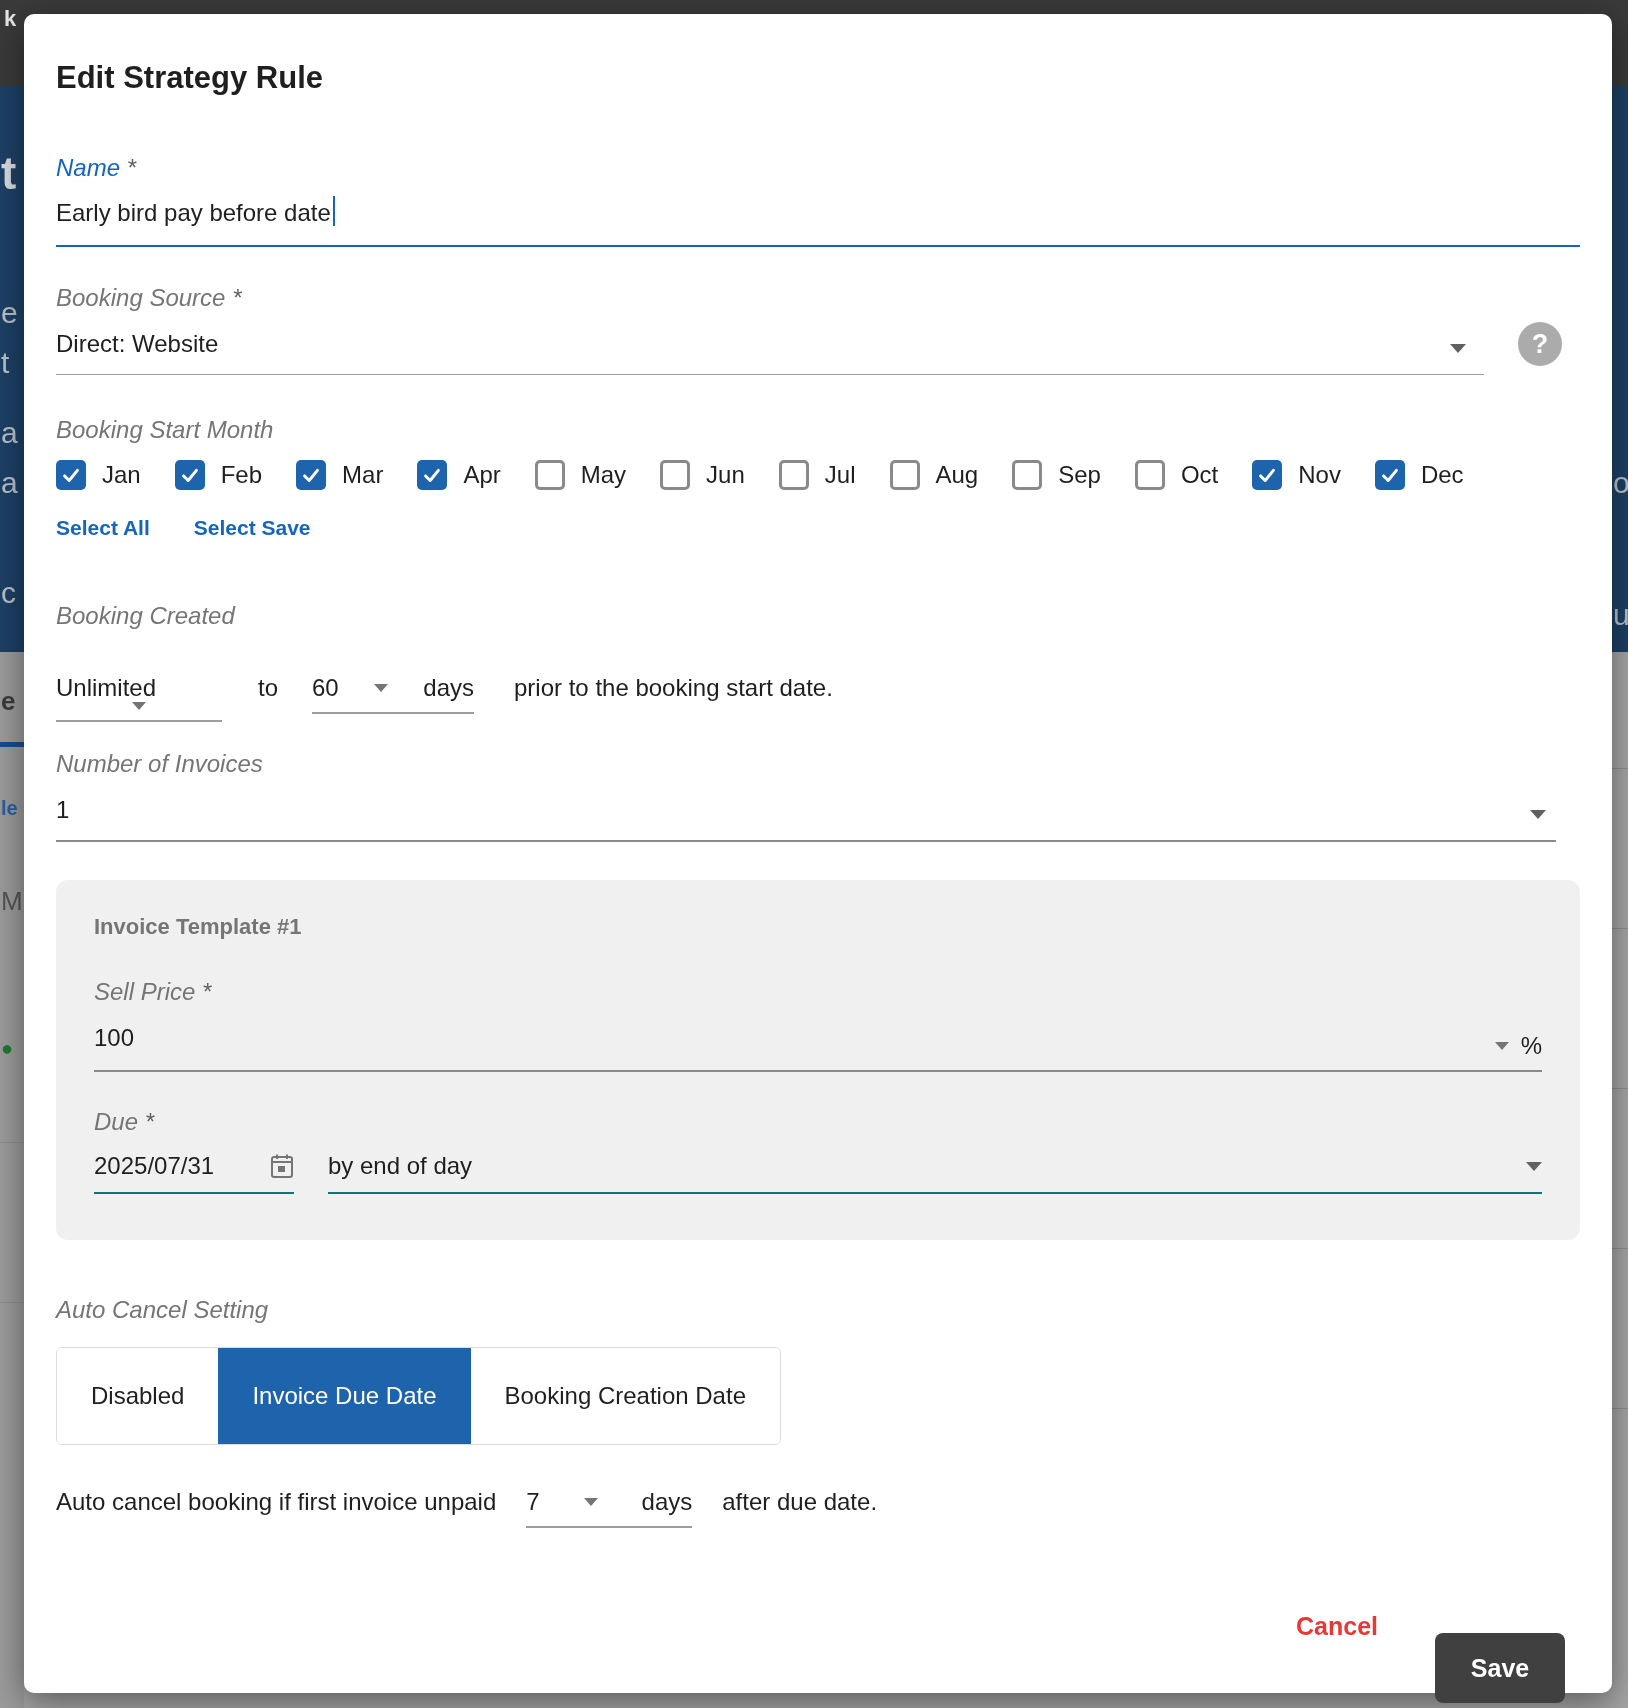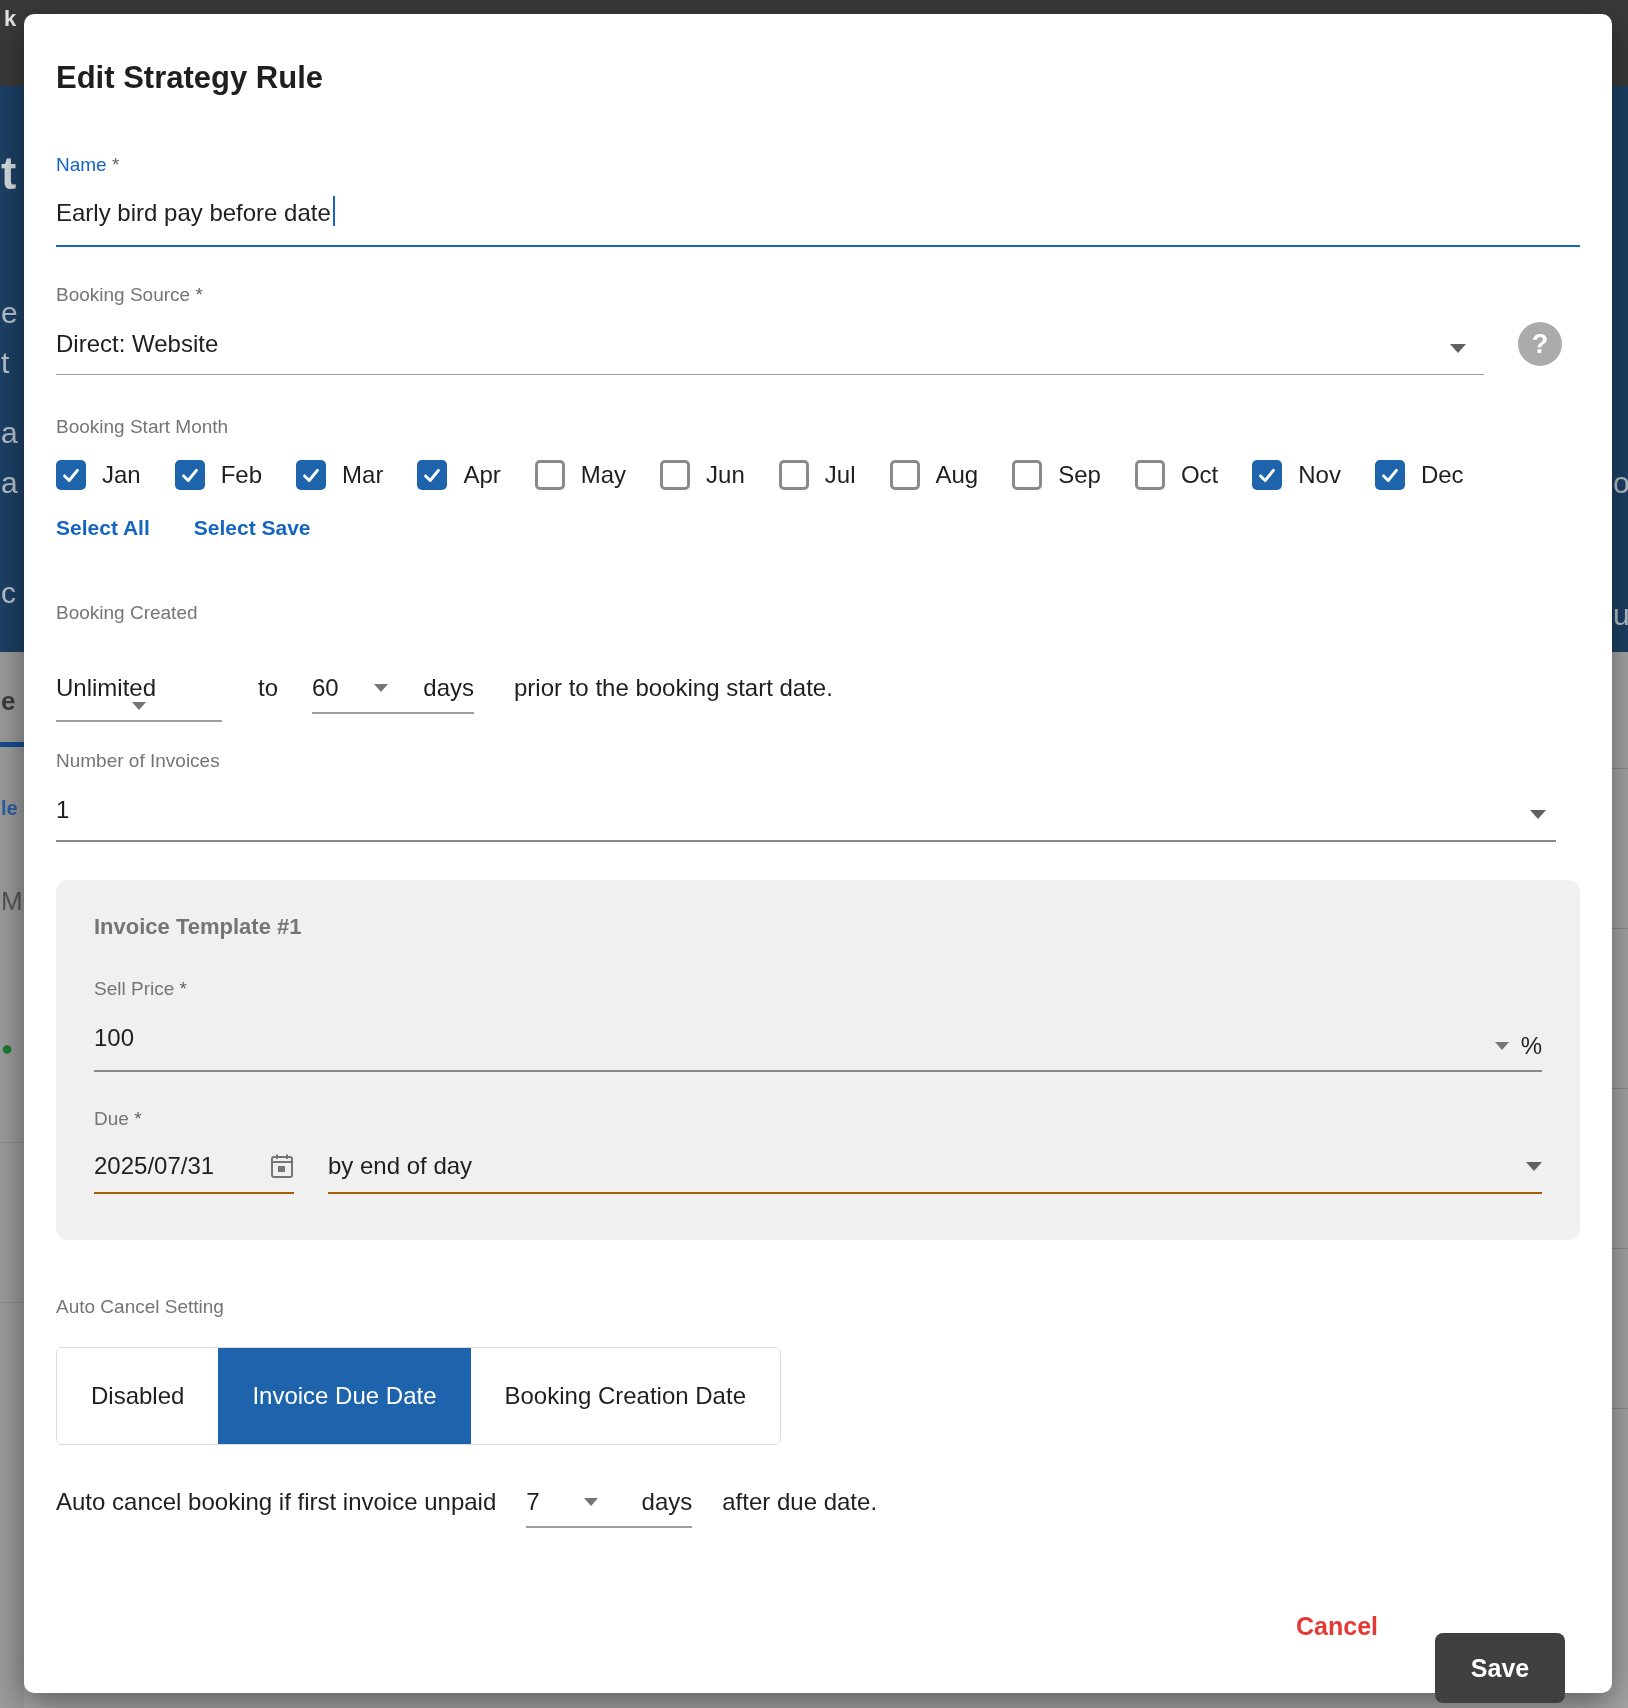--- a/index.html
+++ b/index.html
@@ -23,21 +23,21 @@
   .bgfrag.green { font-size:20px; color:#1e7a33; }
   .bg-blue-bar { position:absolute; left:0; top:742px; width:24px; height:5px; background:#164e8f; }
   .bg-div { position:absolute; height:1px; background:#8f8f8f; }
   .bg-div.l { left:0; width:24px; }
   .bg-div.r { right:0; width:16px; }
 
   
   .modal { position:absolute; left:24px; top:14px; width:1588px; height:1679px;
            background:#fff; border-radius:10px; box-shadow:0 10px 34px rgba(0,0,0,.45); }
   .abs { position:absolute; }
-  .lbl { font-size:19px; color:#757575; }
+  .lbl { font-size:24px; color:#757575;font-style:italic; }
   .lbl .req { color:#5f6368; }
   .lbl.focus, .lbl.focus .txt { color:#1565C0; }
   .val { font-size:24px; color:#1f1f1f; }
   .uline { position:absolute; height:1px; background:#9e9e9e; }
   .uline.thick { height:2px; background:#8a8a8a; }
   .uline.blue  { height:2px; background:#1565C0; }
   .caret { display:inline-block; width:2px; height:30px; background:#1565C0; vertical-align:-5px; margin-left:2px; }
   .arr { width:0; height:0; border-left:8px solid transparent; border-right:8px solid transparent;
          border-top:9px solid #616161; }
   .arr.sm { border-left-width:7px; border-right-width:7px; border-top-width:8px; border-top-color:#757575; }
@@ -81,21 +81,21 @@
 
   .box { top:866px; left:32px; width:1524px; height:360px; background:#f0f0f0; border-radius:12px; }
   .box-title { top:34px; left:38px; font-size:22px; font-weight:700; color:#757575; }
   .sp-lbl  { top:98px; left:38px; }
   .sp-val  { top:144px; left:38px; }
   .sp-right{ top:152px; right:38px; display:flex; align-items:center; gap:12px; }
   .sp-right .pct { font-size:24px; color:#1f1f1f; }
   .sp-line { top:190px; left:38px; width:1448px; }
   .due-lbl { top:228px; left:38px; }
   .due-row { top:272px; left:38px; right:38px; display:flex; align-items:flex-end; }
-  .dfield  { border-bottom:2px solid #a16207; padding-bottom:12px; display:flex; align-items:center; }
+  .dfield  { border-bottom:2px solid #0f766e; padding-bottom:12px; display:flex; align-items:center; }
   .date-f  { width:200px; justify-content:space-between; }
   .time-f  { flex:1; margin-left:34px; justify-content:space-between; }
 
   .ac-lbl { top:1282px; left:32px; }
   .toggle-group { top:1333px; left:32px; display:inline-flex; border:1px solid #dcdcdc;
                   border-radius:6px; overflow:hidden; background:#fff; }
   .tbtn { height:96px; display:flex; align-items:center; justify-content:center;
           padding:0 34px; font-size:24px; color:#1f1f1f; cursor:pointer; background:#fff; border:none;
           font-family:"Liberation Sans", sans-serif; }
   .tbtn.selected { background:#1e64ad; color:#fff; }

